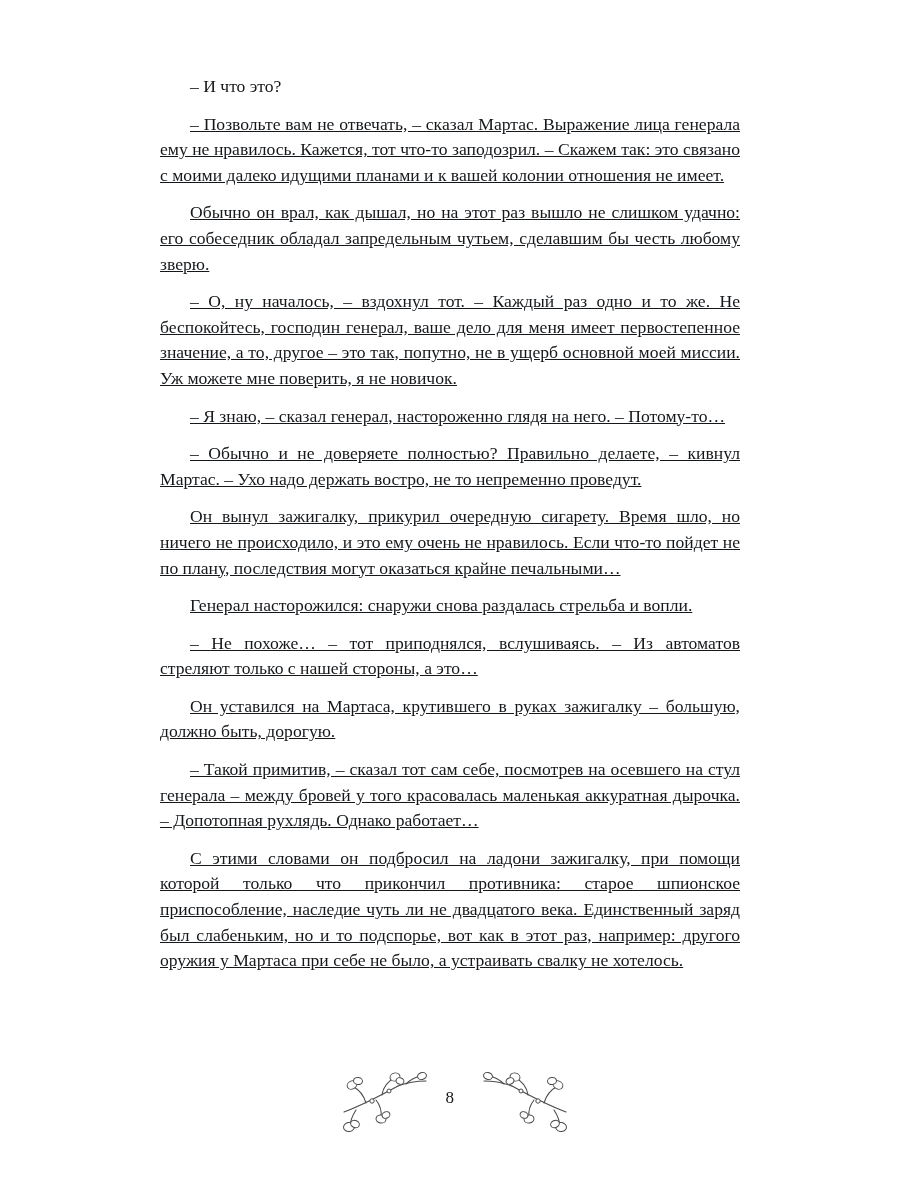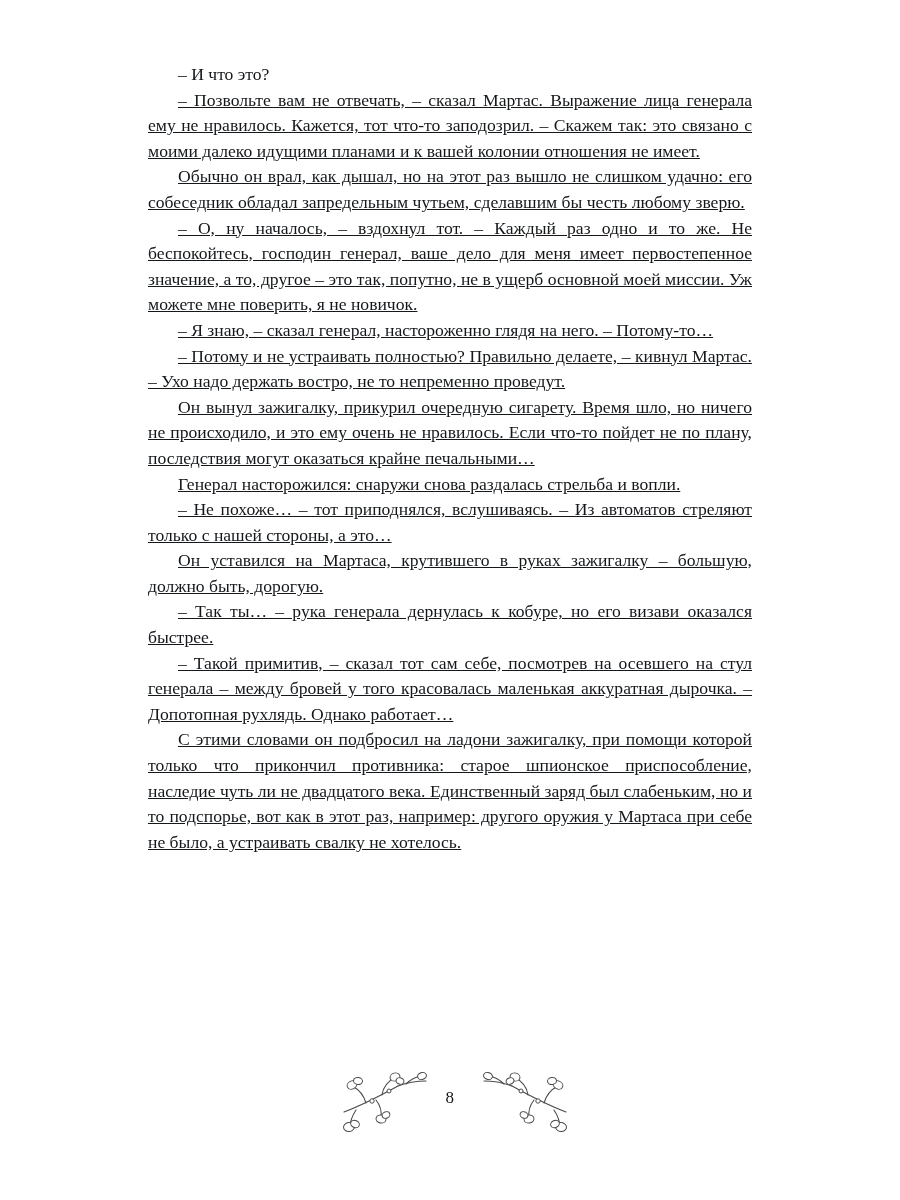--- a/index.html
+++ b/index.html
@@ -21,21 +21,21 @@
     box-sizing: border-box;
     background: #ffffff;
   }
   .text-column {
     position: absolute;
     left: 148px;
     top: 62px;
     width: 604px;
   }
   .para {
-    margin: 0;
+    margin: 12px;
     font-size: 17.6px;
     line-height: 1.455;
     text-align: justify;
     text-indent: 30px;
     text-justify: inter-word;
     hyphens: manual;
     color: #15181b;
   }
   .para + .para {
     margin-top: 0px;
@@ -79,26 +79,25 @@
 <body>
 
 <div class="page">
 
   <div class="text-column">
     <p class="para">– И что это?</p>
     <p class="para">– Позвольте вам не отвечать, – сказал Мартас. Выражение лица генерала ему не нравилось. Кажется, тот что-то заподозрил. – Скажем так: это связано с моими далеко идущими планами и к вашей колонии отношения не имеет.</p>
     <p class="para">Обычно он врал, как дышал, но на этот раз вышло не слишком удачно: его собеседник обладал запредельным чутьем, сделавшим бы честь любому зверю.</p>
     <p class="para">– О, ну началось, – вздохнул тот. – Каждый раз одно и то же. Не беспокойтесь, господин генерал, ваше дело для меня имеет первостепенное значение, а то, другое – это так, попутно, не в ущерб основной моей миссии. Уж можете мне поверить, я не новичок.</p>
     <p class="para">– Я знаю, – сказал генерал, настороженно глядя на него. – Потому-то…</p>
-    <p class="para">– Потому и не устраивать полностью? Правильно делаете, – кивнул Мартас. – Ухо надо держать востро, не то непременно проведут.</p>
+    <p class="para">– Обычно и не доверяете полностью? Правильно делаете, – кивнул Мартас. – Ухо надо держать востро, не то непременно проведут.</p>
     <p class="para">Он вынул зажигалку, прикурил очередную сигарету. Время шло, но ничего не происходило, и это ему очень не нравилось. Если что-то пойдет не по плану, последствия могут оказаться крайне печальными…</p>
     <p class="para">Генерал насторожился: снаружи снова раздалась стрельба и вопли.</p>
     <p class="para">– Не похоже… – тот приподнялся, вслушиваясь. – Из автоматов стреляют только с нашей стороны, а это…</p>
     <p class="para">Он уставился на Мартаса, крутившего в руках зажигалку – большую, должно быть, дорогую.</p>
-    <p class="para">– Так ты… – рука генерала дернулась к кобуре, но его визави оказался быстрее.</p>
     <p class="para">– Такой примитив, – сказал тот сам себе, посмотрев на осевшего на стул генерала – между бровей у того красовалась маленькая аккуратная дырочка. – Допотопная рухлядь. Однако работает…</p>
     <p class="para">С этими словами он подбросил на ладони зажигалку, при помощи которой только что прикончил противника: старое шпионское приспособление, наследие чуть ли не двадцатого века. Единственный заряд был слабеньким, но и то подспорье, вот как в этот раз, например: другого оружия у Мартаса при себе не было, а устраивать свалку не хотелось.</p>
   </div>
 
   <div class="footer">
     <div class="footer-inner">
 
       <div class="ornament left">
         <svg viewBox="0 0 96 62" xmlns="http://www.w3.org/2000/svg">
           <g fill="none" stroke="#2b2b2b" stroke-width="1.1" stroke-linecap="round">

